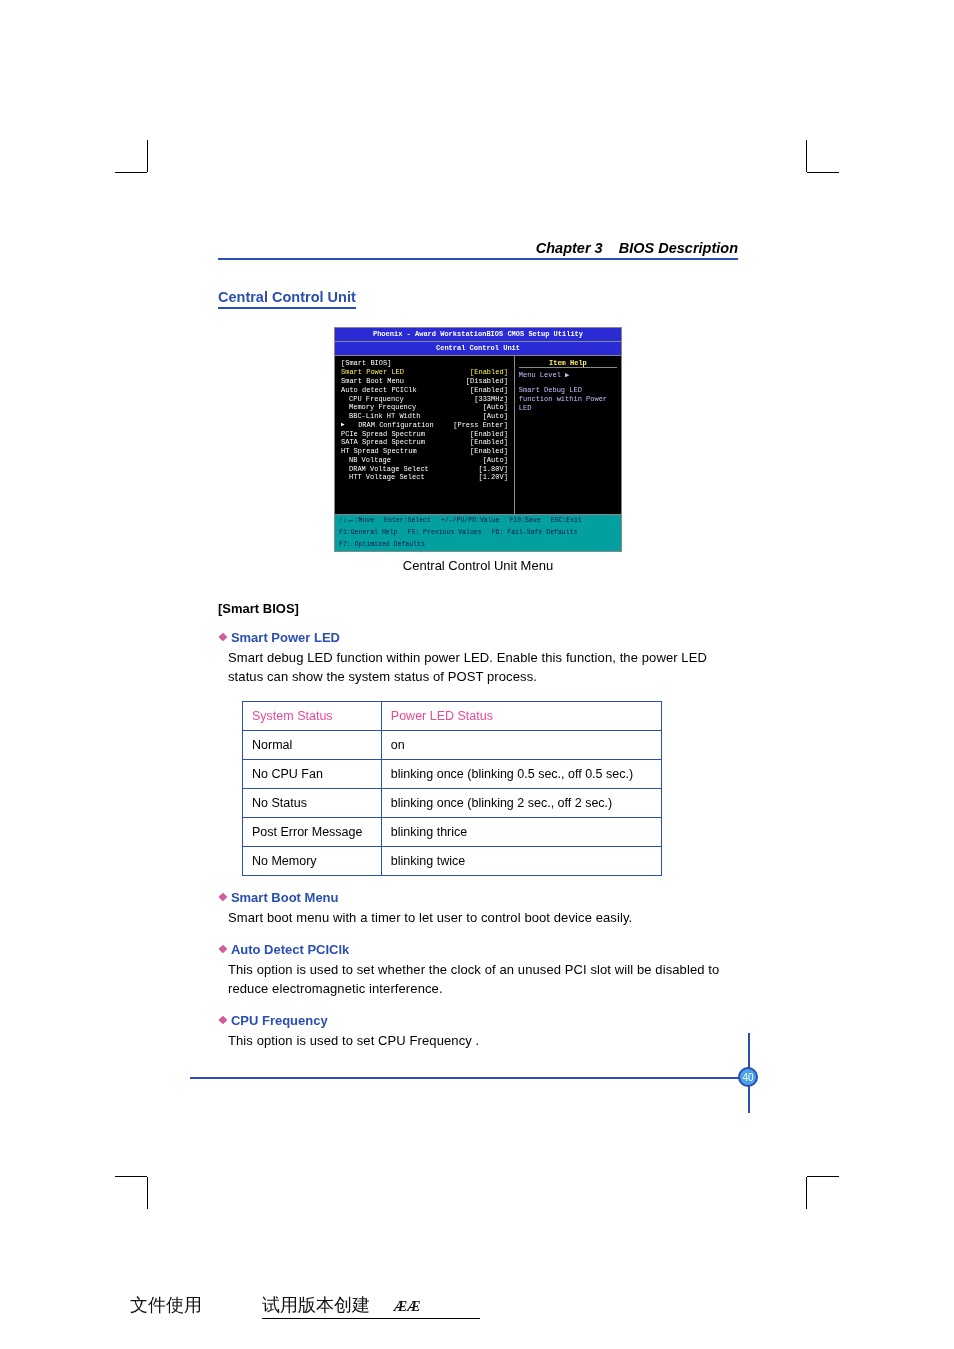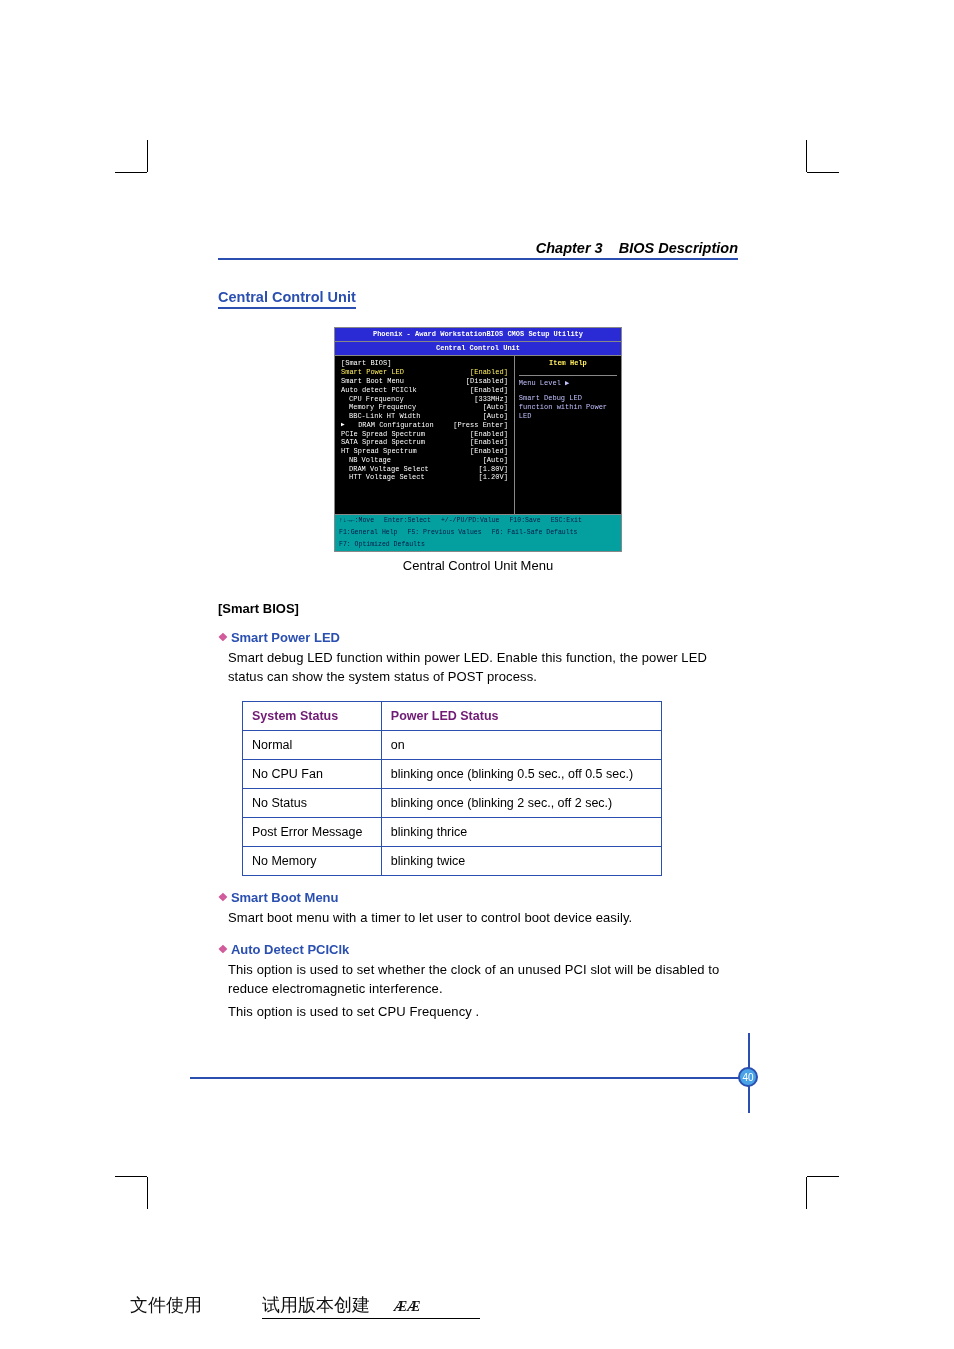--- a/index.html
+++ b/index.html
@@ -36,35 +36,35 @@
   .bios-hdr { background: #2b2bd6; color: #fff; text-align: center; padding: 2px 0; border: 1px solid #888; font-weight: bold; }
   .bios-body { display: flex; border: 1px solid #888; border-top: none; }
   .bios-left { flex: 1.7; padding: 3px 6px; display: flex; flex-direction: column; gap: 1px;}
   .bios-left .grp { color: #fff; }
   .bios-left .row { display: flex; justify-content: space-between; }
   .bios-left .row .val { color: #fff; white-space: nowrap; margin-left: 6px;}
   .bios-left .row.yellow .lbl, .bios-left .row.yellow .val { color: #ffef60; }
   .bios-left .row.sub .lbl { padding-left: 8px; }
   .bios-left .tri::before { content: "▶ "; font-size: 6px;}
   .bios-right { flex: 1; border-left: 1px solid #888; padding: 3px 4px; color: #c0c0ff; }
-  .bios-right .rh { color: #ffef60; text-align: center; font-weight: bold; border-bottom: 1px solid #888; padding-bottom: 8px; margin-bottom: 3px;}
+  .bios-right .rh { color: #ffef60; text-align: center; font-weight: bold; border-bottom: 1px solid #888; padding-bottom: 0; margin-bottom: 3px;}
   .bios-feet { background: #04a0a0; color: #001846; padding: 2px 4px; font-size: 6.5px; display: flex; flex-wrap: wrap; gap: 4px 10px; border: 1px solid #888; border-top:none;}
   .bios-feet span { white-space: nowrap; }
 
   .bios-caption { text-align: center; font-size: 13px; margin-top: 6px; margin-bottom: 28px; }
 
   .section-label { font-weight: bold; font-size: 13px; margin-bottom: 12px; }
   .item-head { color: #2a4fb0; font-weight: bold; font-size: 13px; margin-top: 14px; }
   .item-head .diamond { color: #d05a9a; margin-right: 3px; font-size: 11px; vertical-align: 1px;}
   .item-body { font-size: 13px; line-height: 1.45; margin: 4px 0 4px 10px; letter-spacing: 0.1px;}
 
   
   table.status { border-collapse: collapse; margin: 14px 0 10px 24px; width: 420px; font-size: 12.5px; }
   table.status th, table.status td { border: 1px solid #2a4fb0; padding: 7px 9px; text-align: left; }
-  table.status th { color: #701a75; font-weight: bold; }
+  table.status th { color: #ec4899; font-weight: normal; }
 
   
   .pagebadge { position: absolute; right: 184px; bottom: 230px; width: 60px; height: 60px; }
   .pagebadge .hline { position: absolute; left: -520px; top: 18px; width: 560px; height: 2px; background: #2a4fb0;}
   .pagebadge .vline { position: absolute; left: 38px; top: -26px; width: 2px; height: 80px; background: #2a4fb0;}
   .pagebadge .circ { position: absolute; left: 28px; top: 8px; width: 20px; height: 20px; border-radius: 50%; background: #49a3e6; color: #fff; font-size: 10px; display:flex; align-items:center; justify-content:center; border: 2px solid #2a4fb0;}
 
   .footer-text { position: absolute; bottom: 30px; left: 130px; right: 130px; font-size: 18px; font-family: SimSun, serif; color: #111; display: flex; gap: 60px; align-items: baseline;}
   .footer-text .f1 { }
   .footer-text .f2 { display: flex; align-items: baseline; gap: 24px; border-bottom: 1px solid #000; padding: 0 60px 1px 0;}
@@ -222,20 +222,21 @@
           </tr>
         </tbody>
     </table>
 
     <div class="item-head"><span class="diamond">❖</span><span>Smart Boot Menu</span></div>
     <div class="item-body">Smart boot menu with a timer to let user to control boot device easily.</div>
 
     <div class="item-head"><span class="diamond">❖</span><span>Auto Detect PCIClk</span></div>
     <div class="item-body">This option is used to set whether the clock of an unused PCI slot will be disabled to reduce electromagnetic interference.</div>
 
+    <div class="item-head"><span class="diamond">❖</span><span>CPU Frequency</span></div>
     <div class="item-body">This option is used to set CPU Frequency .</div>
 
   </div>
 
   <div class="pagebadge">
     <div class="hline"></div>
     <div class="vline"></div>
     <div class="circ">40</div>
   </div>
 

